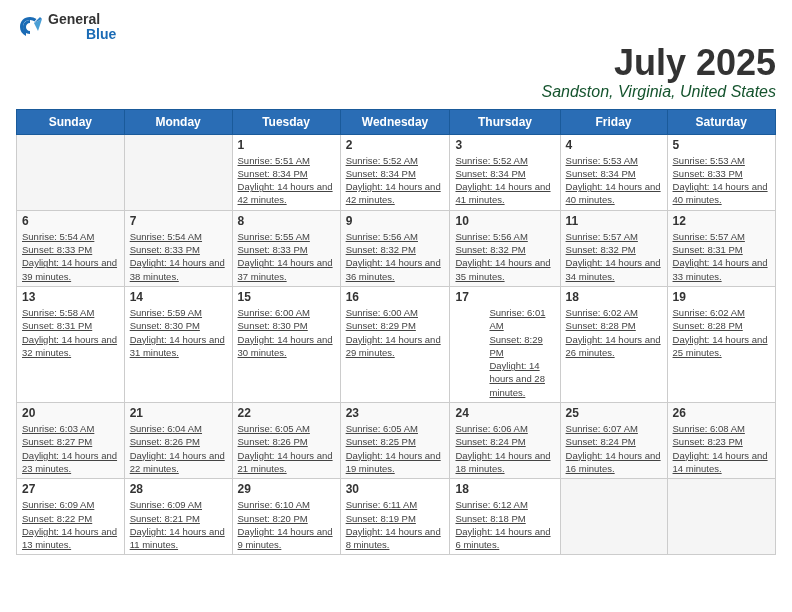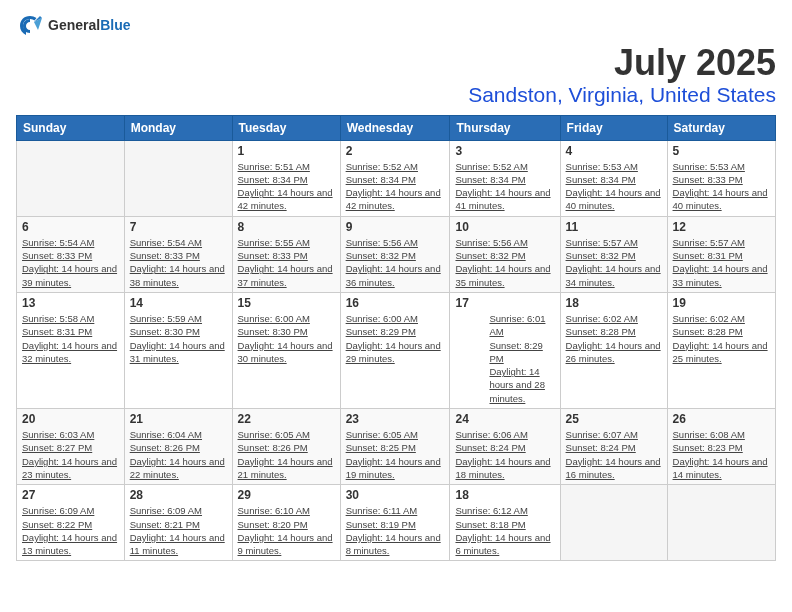--- a/index.html
+++ b/index.html
@@ -21,64 +21,66 @@
       justify-content: space-between;
       align-items: flex-start;
       margin-bottom: 8px;
     }
     .logo {
       display: flex;
       align-items: center;
     }
     .logo-text {
       display: flex;
-      flex-direction: row;
+      flex-direction: column;
       line-height: 1.1;
     }
     .logo-general {
       font-size: 14px;
       font-weight: bold;
       color: #333;
     }
     .logo-blue {
       font-size: 14px;
       font-weight: bold;
       color: #1a6bb5;
+      margin-left: 38px;
     }
     .logo-icon {
       width: 28px;
       height: 28px;
       margin-right: 4px;
     }
     .title-block {
       text-align: right;
     }
     .main-title {
       font-size: 36px;
       font-weight: bold;
       color: #333;
       line-height: 1.1;
       margin-top: 31px;
     }
     .subtitle {
-      font-size: 21px;
-      color: #1d4ed8;
+      font-size: 16px;
+      color: #14532d;
+      font-style: italic;
     }
     .calendar {
       width: 100%;
       border-collapse: collapse;
       border: 1px solid #ccc;
     }
     .calendar th {
       background: #2a6db5;
       color: #fff;
       font-size: 12px;
       font-weight: bold;
       padding: 5px 6px;
-      text-align: left;
+      text-align: center;
       border: 1px solid #1a5a9a;
     }
     .calendar td {
       border: 1px solid #ccc;
       vertical-align: top;
       padding: 3px 5px;
       width: 113px;
       background: #fff;
       min-height: 72px;
     }

